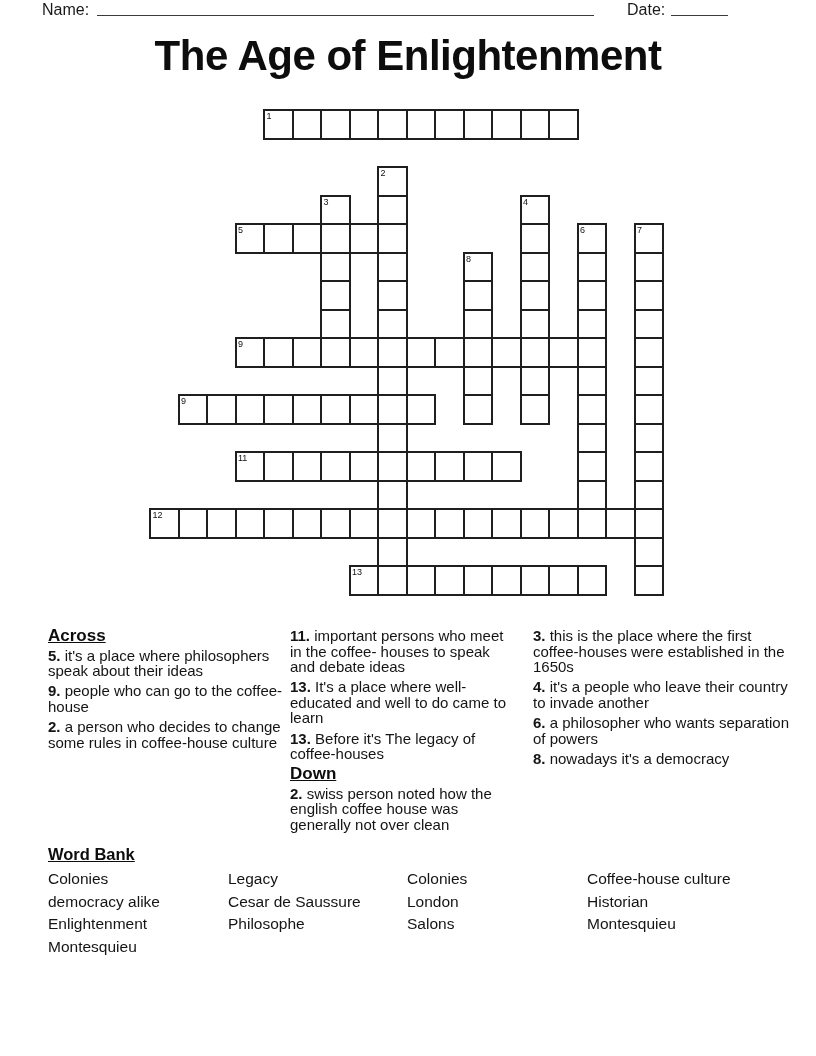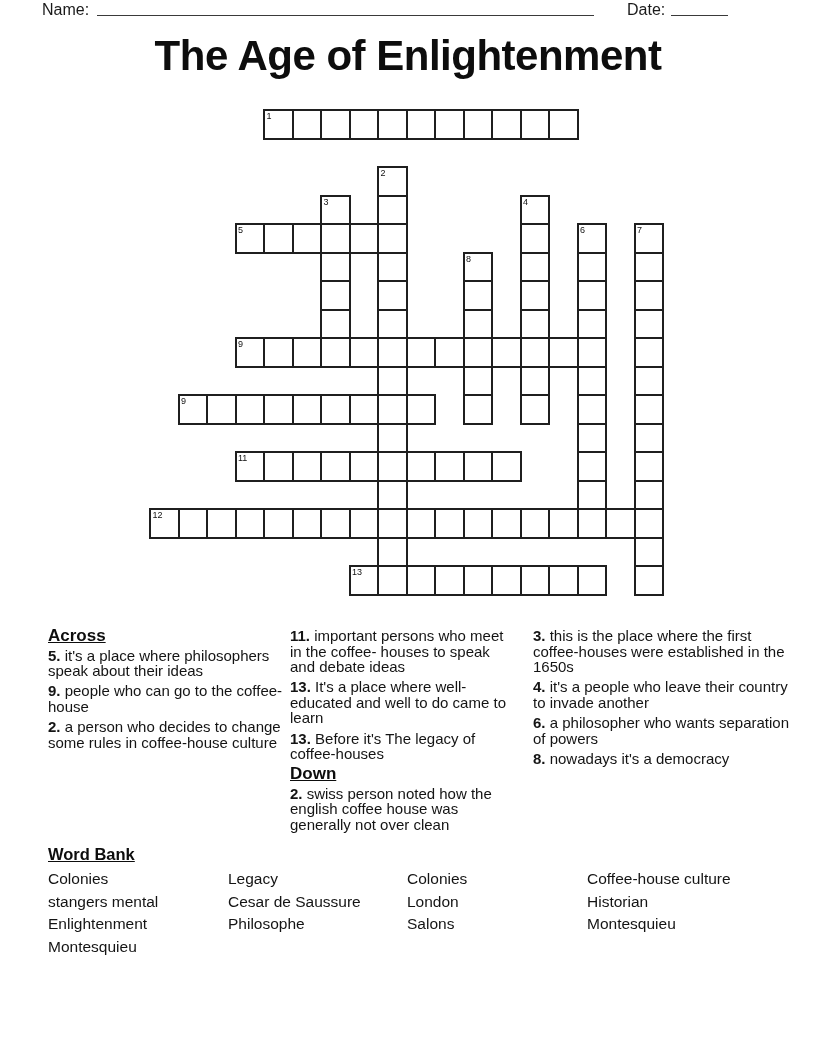--- a/index.html
+++ b/index.html
@@ -216,21 +216,21 @@
 <div class="clue-col" style="left:533px;top:628px;width:256px;">
     <p class="clue"><b>3. </b>this is the place where the first coffee-houses were established in the 1650s</p>
     <p class="clue"><b>4. </b>it's a people who leave their country to invade another</p>
     <p class="clue"><b>6. </b>a philosopher who wants separation of powers</p>
     <p class="clue"><b>8. </b>nowadays it's a democracy</p>
   </div>
 
 <div id="wordbank-head">Word Bank</div>
 <div class="wb-col" style="left:48px;">
     <div class="wb-item">Colonies</div>
-    <div class="wb-item">stangers mental</div>
+    <div class="wb-item">democracy alike</div>
     <div class="wb-item">Enlightenment</div>
     <div class="wb-item">Montesquieu</div>
   </div>
 <div class="wb-col" style="left:228px;">
     <div class="wb-item">Legacy</div>
     <div class="wb-item">Cesar de Saussure</div>
     <div class="wb-item">Philosophe</div>
   </div>
 <div class="wb-col" style="left:407px;">
     <div class="wb-item">Colonies</div>

